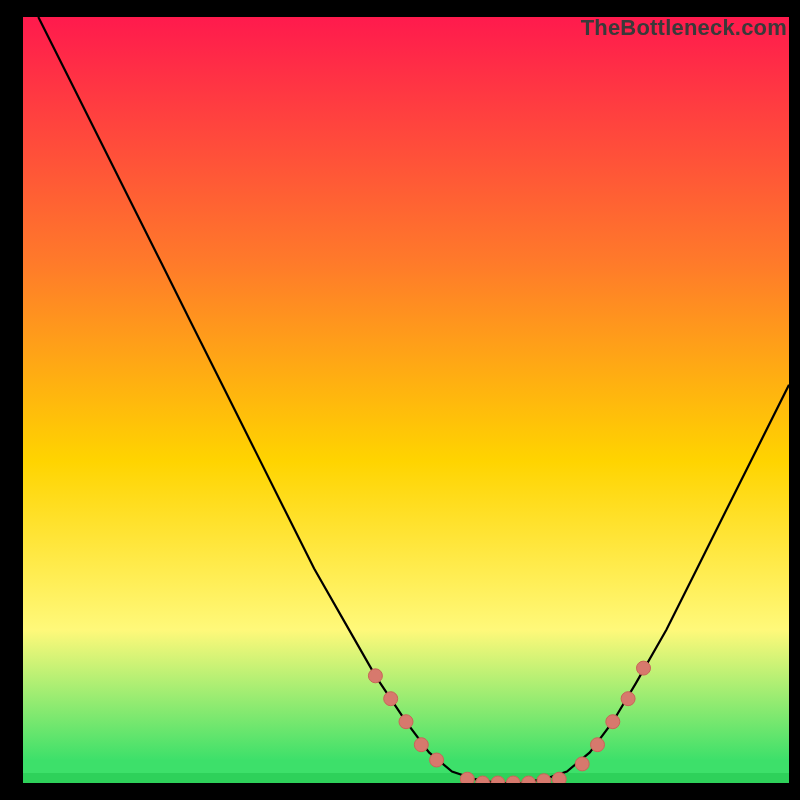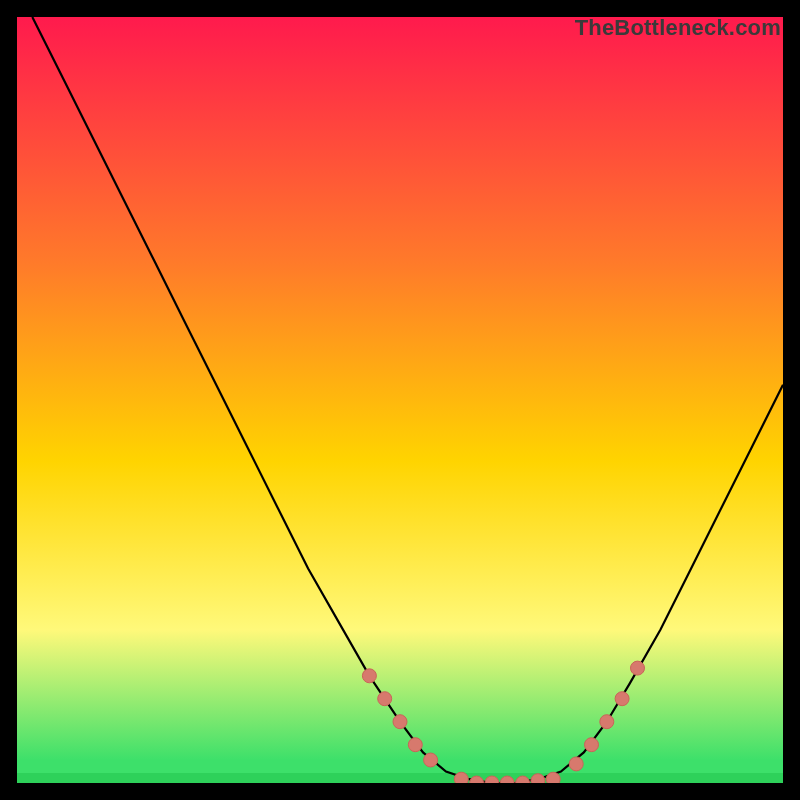--- a/index.html
+++ b/index.html
@@ -6,21 +6,21 @@
     margin: 0;
     padding: 0;
     width: 800px;
     height: 800px;
     background: #000;
     overflow: hidden;
     font-family: Arial, Helvetica, sans-serif;
   }
   .frame {
     position: absolute;
-    left: 17px;
+    left: 23px;
     top: 17px;
     width: 766px;
     height: 766px;
     background: #000;
   }
   .watermark {
     position: absolute;
     top: -2px;
     right: 2px;
     color: #3a3a3a;

